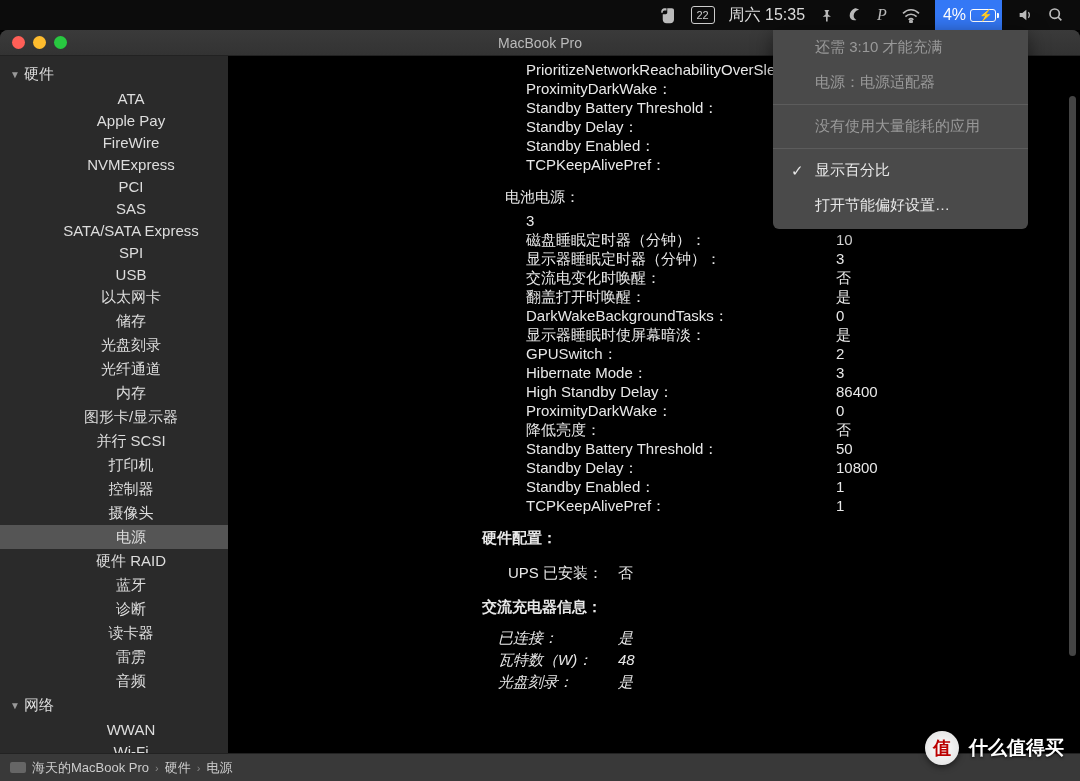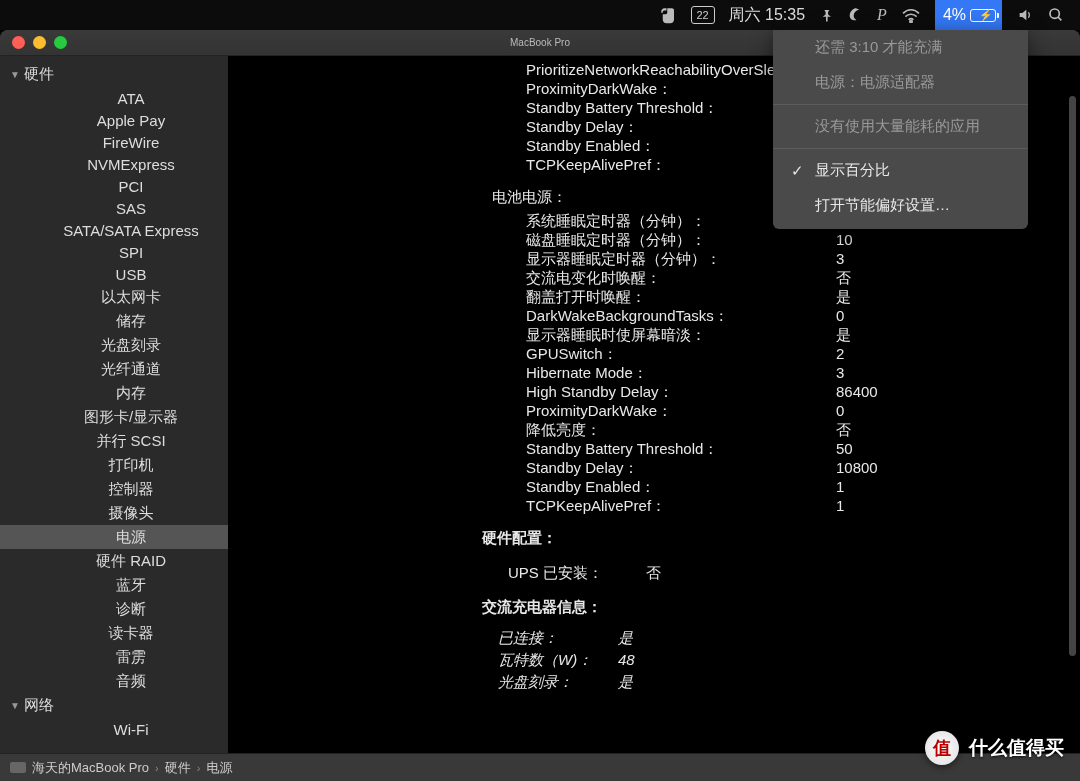--- a/index.html
+++ b/index.html
@@ -20,34 +20,34 @@
 .battery-menu .bm-sep { height: 1px; background: #5c5c5c; margin: 4px 0; }
 .battery-menu .bm-info { color: #999; }
 .battery-menu .check { width: 14px; display: inline-block; }
 
 
 .window { position: absolute; top: 30px; left: 0; right: 0; bottom: 0; background: #2c2c2c; border-radius: 8px 8px 0 0; display: flex; flex-direction: column; overflow: hidden; }
 .titlebar { height: 26px; background: linear-gradient(#3a3a3a,#333); display: flex; align-items: center; position: relative; border-bottom: 1px solid #222; }
 .traffic { position: absolute; left: 12px; top: 6px; display: flex; gap: 8px; }
 .traffic span { width: 13px; height: 13px; border-radius: 50%; display: block; }
 .tr-close { background: #ff5f57; } .tr-min { background: #febc2e; } .tr-max { background: #28c840; }
-.titlebar .title { margin: 0 auto; color: #bbb; font-size: 10px; }
+.titlebar .title { margin: 0 auto; color: #bbb; font-size: 14px; }
 
 .window-body { flex: 1; display: flex; overflow: hidden; background: #1e1e1e; }
 .sidebar { width: 228px; background: #2a2a2a; overflow-y: auto; color: #ddd; font-size: 15px; padding: 6px 0; }
 .sidebar .section-header { display: flex; align-items: center; gap: 4px; padding: 3px 10px; color: #ddd; }
 .sidebar .section-header .tri { font-size: 10px; color: #999; }
 .sidebar .item { padding: 2.5px 10px 2.5px 44px; cursor: default; text-align: center; }
 .sidebar .item.selected { background: #555; }
 
 .content { flex: 1; background: #000; color: #e8e8e8; font-size: 15px; overflow-y: auto; padding: 4px 0 20px 0; position: relative; }
 .content .row { display: flex; padding: 0 0 0 298px; line-height: 19px; }
 .content .row .key { width: 310px; text-align: left; padding-right: 8px; }
 .content .row .val { }
-.content .sec-title { padding: 14px 0 4px 264px; font-weight: normal; }
+.content .sec-title { padding: 14px 0 4px 264px; font-weight: normal; margin-left: 13px; }
 .content .sec-title2 { padding: 14px 0 4px 254px; }
 .content .hwrow { display: flex; padding: 0 0 0 280px; line-height: 22px; }
 .content .hwrow .key { width: 110px; }
 .content .hwrow .val { }
 .content .charger-row { display: flex; padding: 0 0 0 270px; line-height: 22px; }
 .content .charger-row .key { width: 120px; }
 .scrollbar { position: absolute; right: 4px; top: 40px; width: 7px; height: 560px; background: #444; border-radius: 4px; }
 
 .breadcrumb { height: 28px; background: #393939; border-top: 1px solid #222; display: flex; align-items: center; gap: 6px; padding: 0 10px; color: #ccc; font-size: 13px; }
 .breadcrumb .mac-icon { width: 16px; height: 11px; background: #666; border-radius: 2px; position: relative; }
@@ -172,20 +172,21 @@
         <div class="item">硬件 RAID</div>
         <div class="item">蓝牙</div>
         <div class="item">诊断</div>
         <div class="item">读卡器</div>
         <div class="item">雷雳</div>
         <div class="item">音频</div>
         <div class="section-header">
           <span class="tri">▼</span>
           <span>网络</span>
         </div>
+        <div class="item">WWAN</div>
         <div class="item">Wi-Fi</div>
       </div>
     <div class="content" id="content">
 
     <div class="row">
           <span class="key">PrioritizeNetworkReachabilityOverSleep：</span>
           <span class="val">0</span>
         </div>
         <div class="row">
           <span class="key">ProximityDarkWake：</span>
@@ -202,21 +203,20 @@
         <div class="row">
           <span class="key">Standby Enabled：</span>
           <span class="val">1</span>
         </div>
         <div class="row">
           <span class="key">TCPKeepAlivePref：</span>
           <span class="val">1</span>
         </div>
         <div class="sec-title">电池电源：</div>
         <div class="row">
-          <span class="key">系统睡眠定时器（分钟）：</span>
           <span class="val">3</span>
         </div>
         <div class="row">
           <span class="key">磁盘睡眠定时器（分钟）：</span>
           <span class="val">10</span>
         </div>
         <div class="row">
           <span class="key">显示器睡眠定时器（分钟）：</span>
           <span class="val">3</span>
         </div>
@@ -266,21 +266,21 @@
         </div>
         <div class="row">
           <span class="key">Standby Enabled：</span>
           <span class="val">1</span>
         </div>
         <div class="row">
           <span class="key">TCPKeepAlivePref：</span>
           <span class="val">1</span>
         </div>
         <div class="sec-title2" style="font-weight: bold;">硬件配置：</div>
-        <div class="hwrow" style="padding-top: 10px; gap: 28px;">
+        <div class="hwrow" style="padding-top: 10px;">
           <span class="key">UPS 已安装：</span>
           <span class="val">否</span>
         </div>
         <div class="sec-title2" style="font-weight: bold;">交流充电器信息：</div>
         <div style="padding-top: 6px; font-style: italic;">
           <div class="charger-row">
             <span class="key">已连接：</span>
             <span class="val">是</span>
           </div>
           <div class="charger-row">

